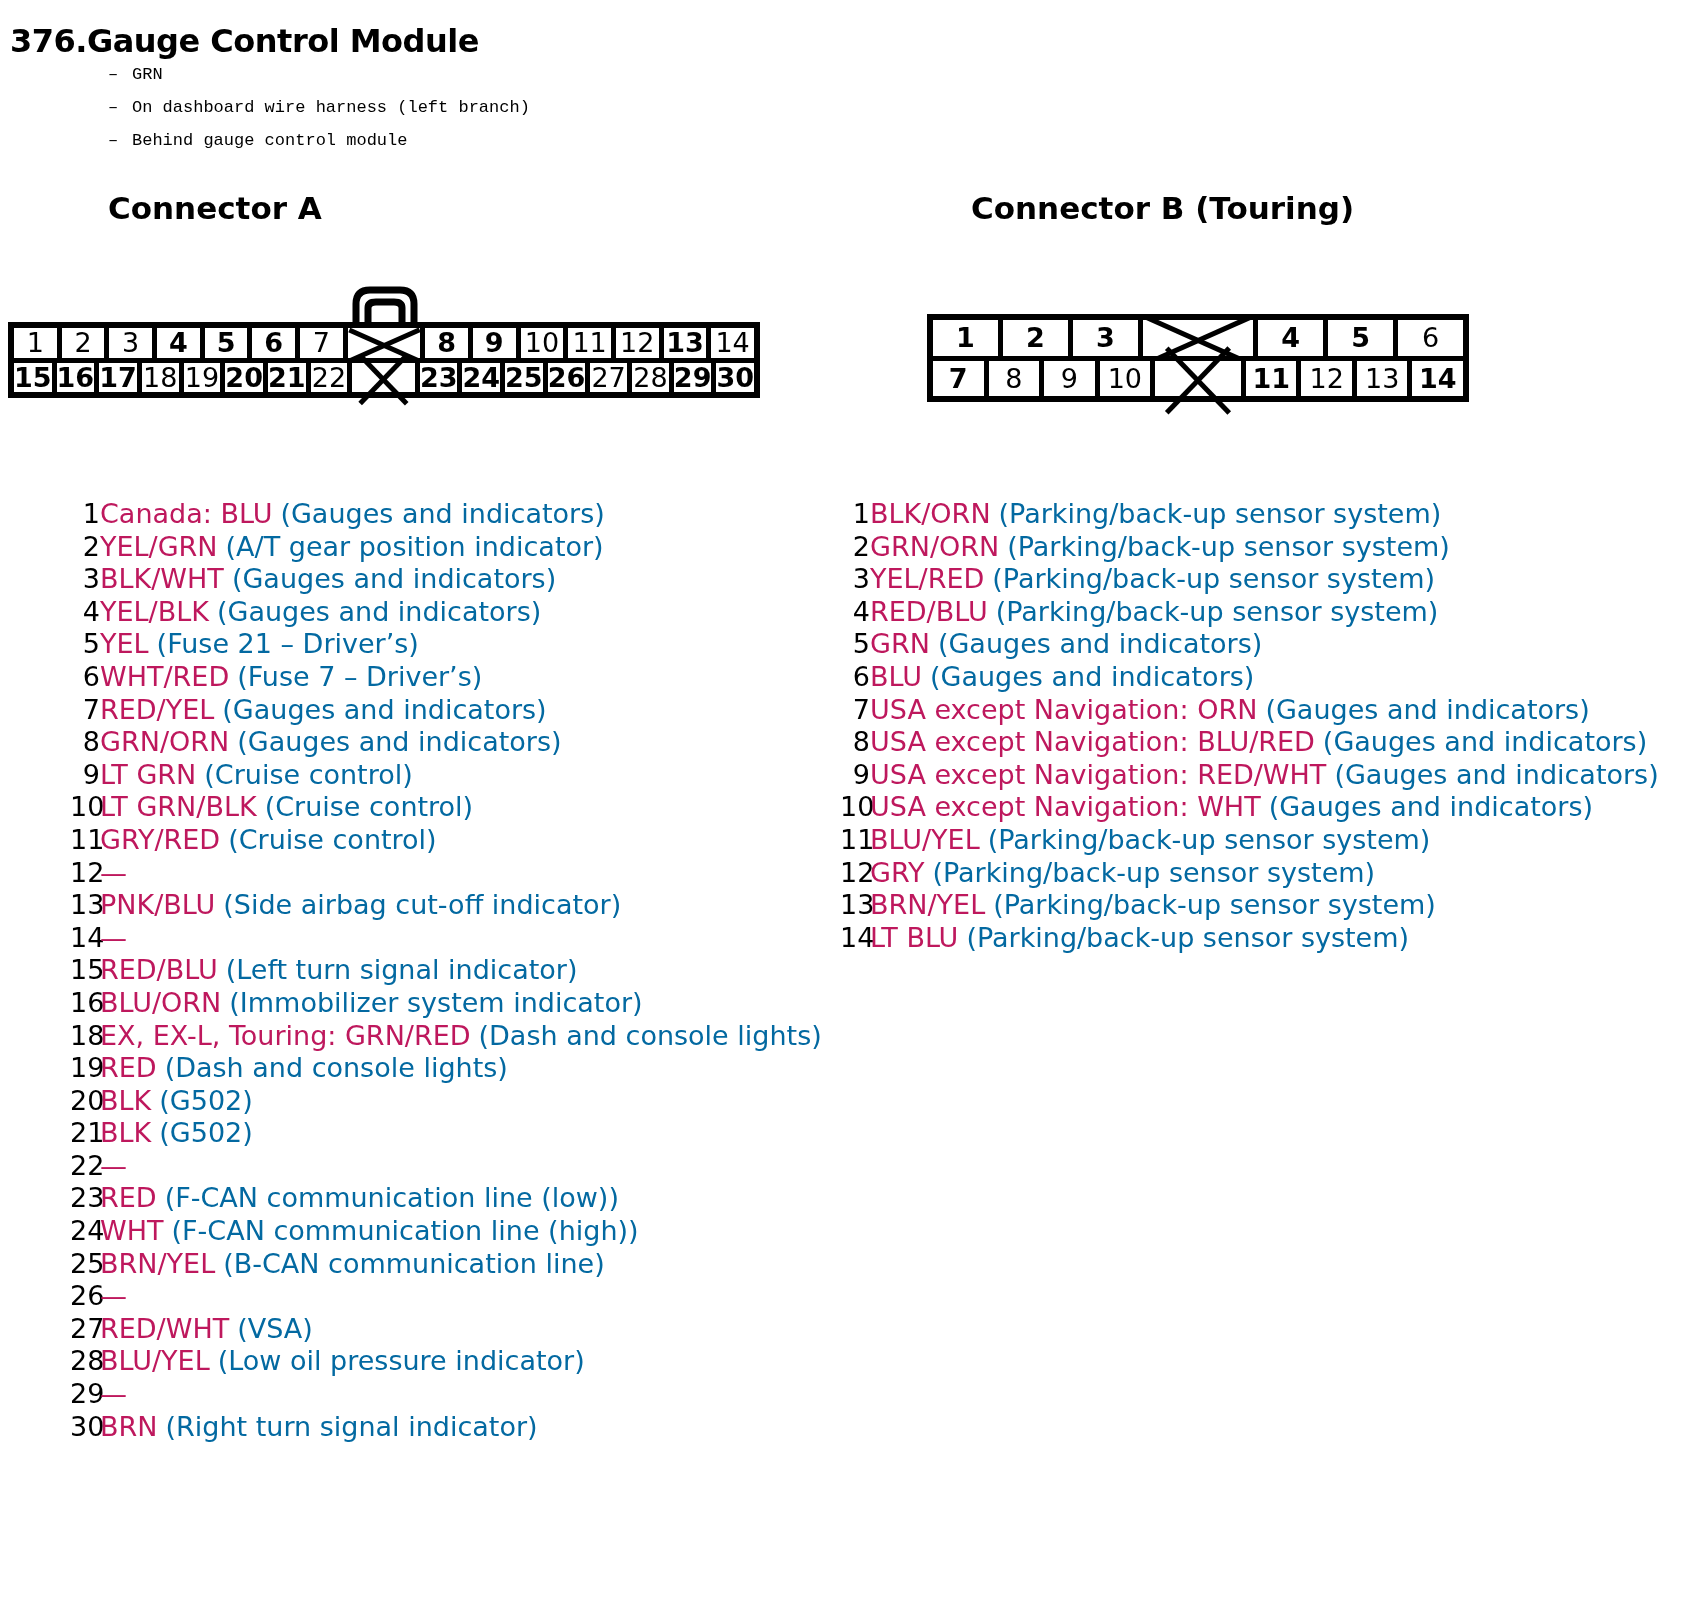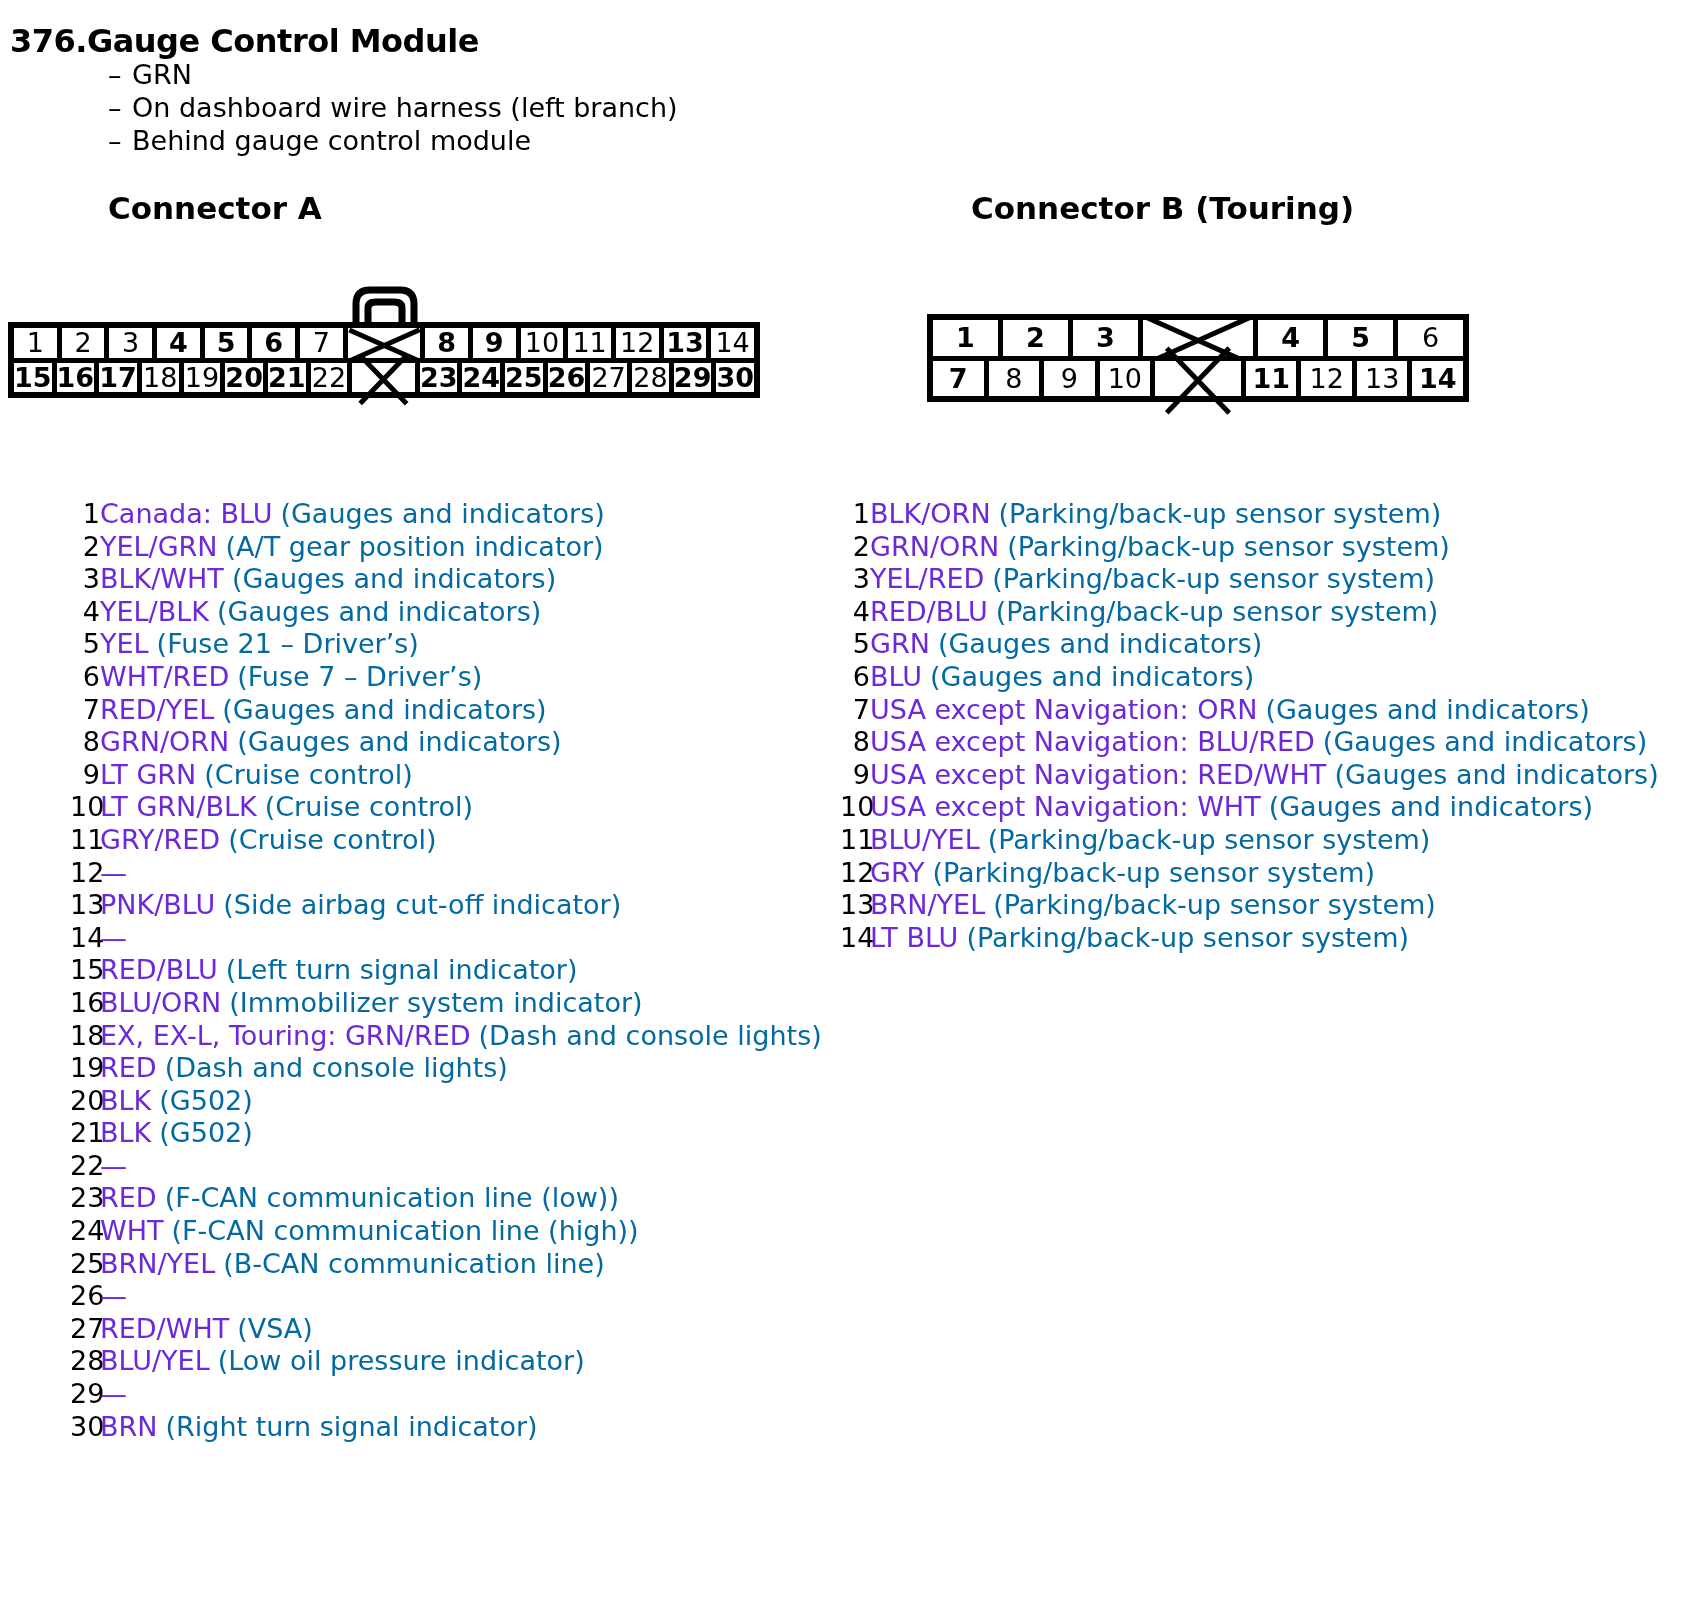--- a/index.html
+++ b/index.html
@@ -23,22 +23,23 @@
     top: 22px;
     font-size: 32px;
     font-weight: bold;
     letter-spacing: -0.5px;
     white-space: nowrap;
   }
   #notes {
     position: absolute;
     left: 108px;
     top: 58px;
-    font-size: 27px;
+    font-size: 17px;
     line-height: 33px;
+    font-family: Liberation Mono, monospace;
   }
   .note-row { white-space: nowrap; }
   .note-dash { display: inline-block; width: 24px; }
 
   
   .conn-heading {
     position: absolute;
     font-size: 31px;
     font-weight: bold;
     white-space: nowrap;
@@ -127,21 +128,21 @@
   #list-b { left: 840px; top: 498px; }
 
   .pin-line { position: relative; height: 32.6px; }
   .pin-num {
     display: inline-block;
     text-align: right;
     color: #000;
   }
   #list-a .pin-num { width: 30px; }
   #list-b .pin-num { width: 30px; }
-  .pin-wire { color: #6d28d9; }
+  .pin-wire { color: #be185d; }
   .pin-desc { color: #0369a1; }
   .pin-gap { display: inline-block; width: 8px; }
 </style>
 </head>
 <body>
 
 <div id="title">376.Gauge Control Module</div>
 
 <div id="notes">
   <div class="note-row">

